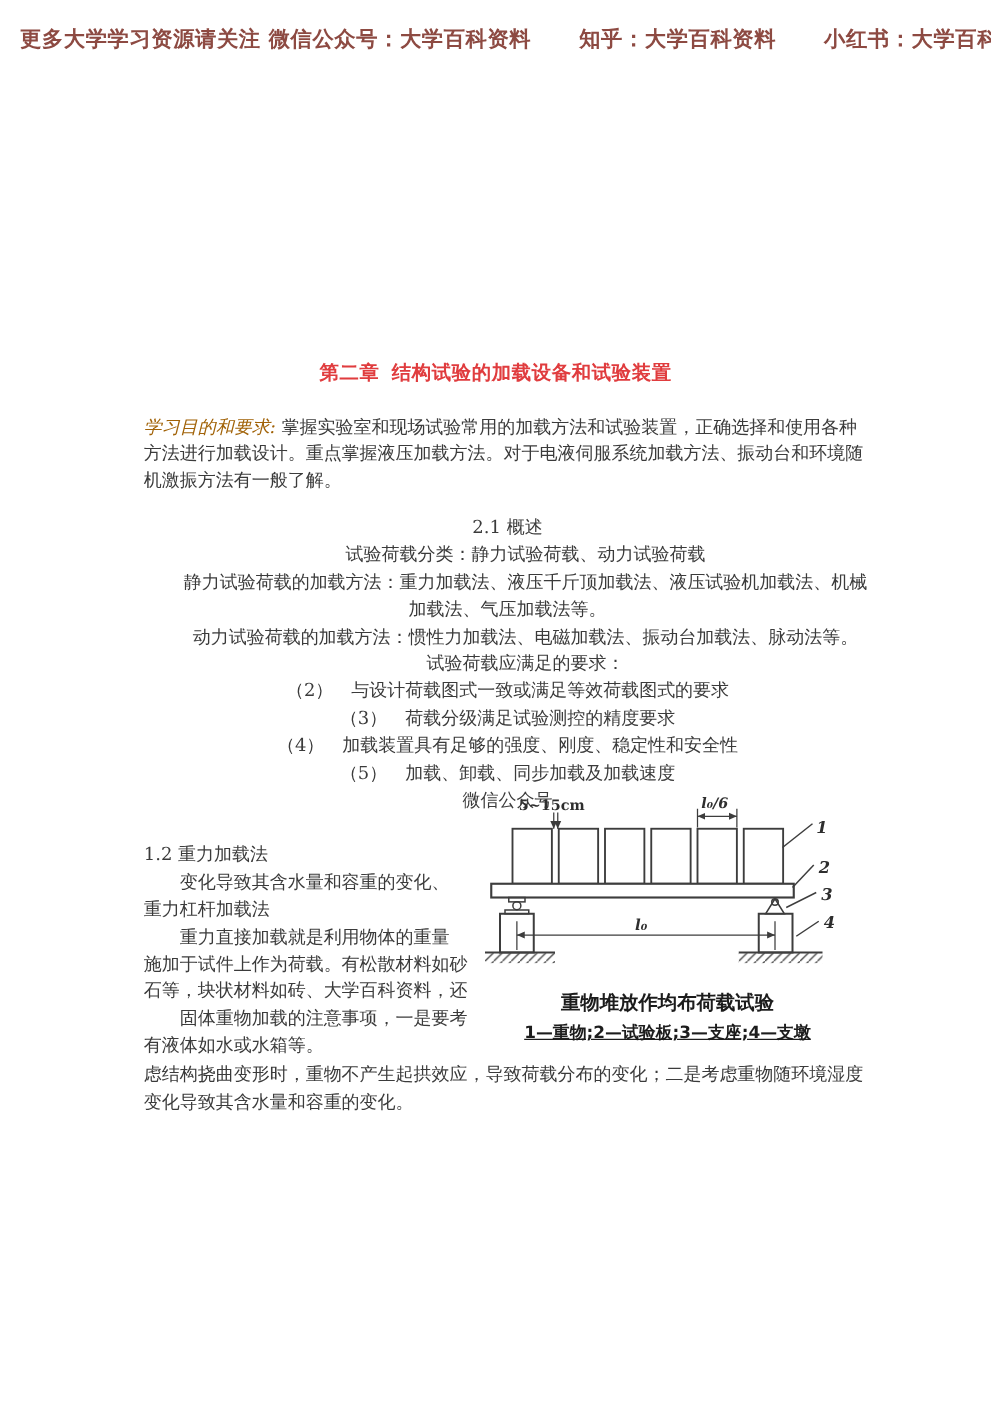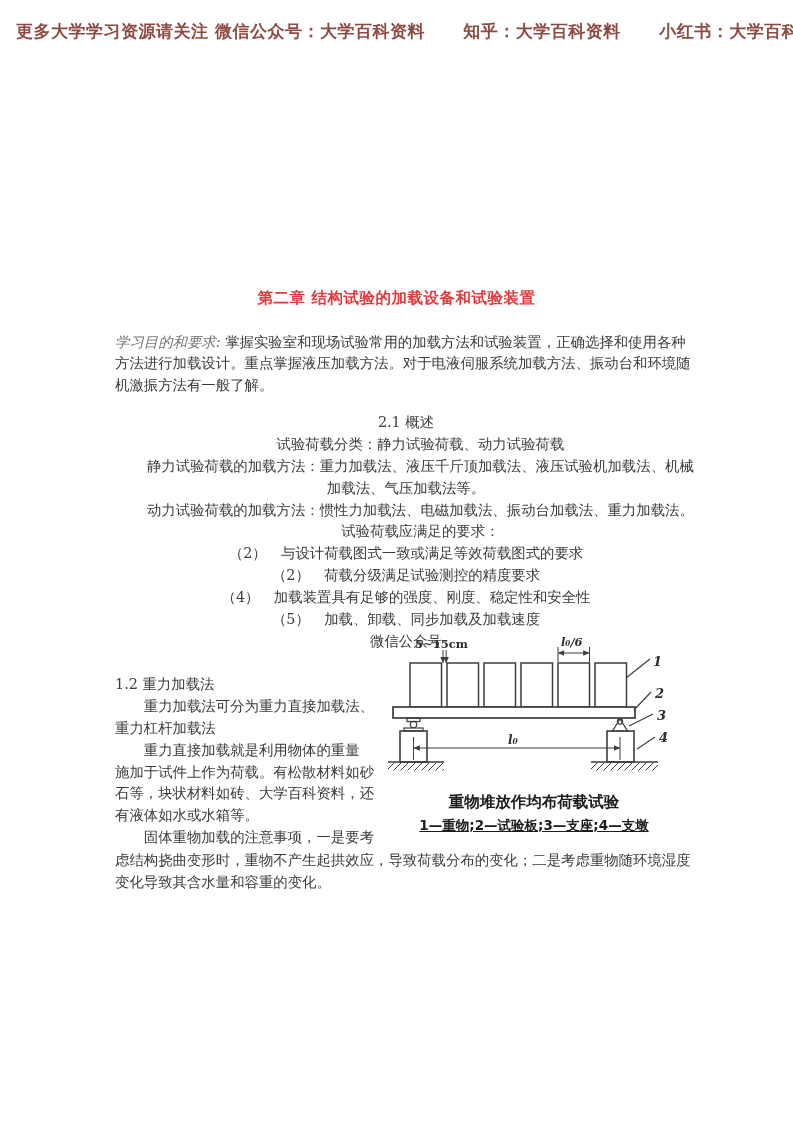--- a/index.html
+++ b/index.html
@@ -2,26 +2,26 @@
 <html><head>
 <meta charset="utf-8">
 <style>
   html,body{margin:0;padding:0;background:#ffffff;}
   .page{position:relative;width:793px;height:1122px;background:#ffffff;overflow:hidden;
         font-family:"DejaVu Serif","Liberation Serif",serif;color:#3b3b3b;}
   .header{position:absolute;top:20px;left:0;right:0;text-align:center;
           font-size:17px;font-weight:bold;color:#8d4a42;letter-spacing:.5px;white-space:nowrap;}
   .header .seg{margin:0 16px;}
   .doc-title{position:absolute;top:288px;left:0;right:0;text-align:center;
-             font-size:15.5px;font-weight:bold;color:#e03c3e;letter-spacing:.5px;}
+             font-size:15.5px;font-weight:bold;color:#e03c3e;letter-spacing:.5px;font-family:Liberation Mono, monospace;}
   .block{position:absolute;left:115px;}
   .line{height:21.9px;line-height:21.9px;font-size:14.4px;white-space:pre;}
   #intro{top:332px;width:578px;}
   #intro .line{height:21.4px;line-height:21.4px;}
-  .blue-label{color:#737373;font-style:italic;}
+  .blue-label{color:#a16207;font-style:italic;}
   #sec21{top:412px;width:582px;text-align:center;}
   #sec12{top:674px;width:276px;}
   #tail{top:850px;width:582px;}
   .figure{position:absolute;left:388px;top:636px;width:292px;}
   .fig-caption{text-align:center;font-weight:bold;font-size:15.5px;color:#1c1c1c;margin-top:18px;
                font-family:"DejaVu Sans","Liberation Sans",sans-serif;}
   .fig-legend{text-align:center;font-weight:bold;font-size:13.5px;color:#1c1c1c;margin-top:4px;
               font-family:"DejaVu Sans","Liberation Sans",sans-serif;white-space:nowrap;text-decoration:underline;}
   svg{display:block;}
   .ink{stroke:#3d3d3d;fill:none;}
@@ -45,38 +45,38 @@
     <div class="line"><span class="blue-label">学习目的和要求:</span><span> 掌握实验室和现场试验常用的加载方法和试验装置，正确选择和使用各种</span></div>
     <div class="line">方法进行加载设计。重点掌握液压加载方法。对于电液伺服系统加载方法、振动台和环境随</div>
     <div class="line">机激振方法有一般了解。</div>
   </div>
 
   <div class="block" id="sec21">
     <div class="line">2.1 概述</div>
     <div class="line">　　试验荷载分类：静力试验荷载、动力试验荷载</div>
     <div class="line">　　静力试验荷载的加载方法：重力加载法、液压千斤顶加载法、液压试验机加载法、机械</div>
     <div class="line">加载法、气压加载法等。</div>
-    <div class="line">　　动力试验荷载的加载方法：惯性力加载法、电磁加载法、振动台加载法、重力加载法。</div>
+    <div class="line">　　动力试验荷载的加载方法：惯性力加载法、电磁加载法、振动台加载法、脉动法等。</div>
     <div class="line">　　试验荷载应满足的要求：</div>
     <div class="line">（2）　与设计荷载图式一致或满足等效荷载图式的要求</div>
-    <div class="line">（2）　荷载分级满足试验测控的精度要求</div>
+    <div class="line">（3）　荷载分级满足试验测控的精度要求</div>
     <div class="line">（4）　加载装置具有足够的强度、刚度、稳定性和安全性</div>
     <div class="line">（5）　加载、卸载、同步加载及加载速度</div>
     <div class="line">微信公众号</div>
   </div>
 
   <div class="block" id="sec12">
     <div class="line">1.2 重力加载法</div>
-    <div class="line">　　重力加载法可分为重力直接加载法、</div>
+    <div class="line">　　变化导致其含水量和容重的变化、</div>
     <div class="line">重力杠杆加载法</div>
     <div class="line">　　重力直接加载就是利用物体的重量</div>
     <div class="line">施加于试件上作为荷载。有松散材料如砂</div>
     <div class="line">石等，块状材料如砖、大学百科资料，还</div>
+    <div class="line">　　固体重物加载的注意事项，一是要考</div>
     <div class="line">有液体如水或水箱等。</div>
-    <div class="line">　　固体重物加载的注意事项，一是要考</div>
   </div>
 
   <div class="block" id="tail">
     <div class="line">虑结构挠曲变形时，重物不产生起拱效应，导致荷载分布的变化；二是考虑重物随环境湿度</div>
     <div class="line">变化导致其含水量和容重的变化。</div>
   </div>
 
   <div class="figure">
     <svg width="292" height="138" viewBox="0 0 292 138">
       <defs>

